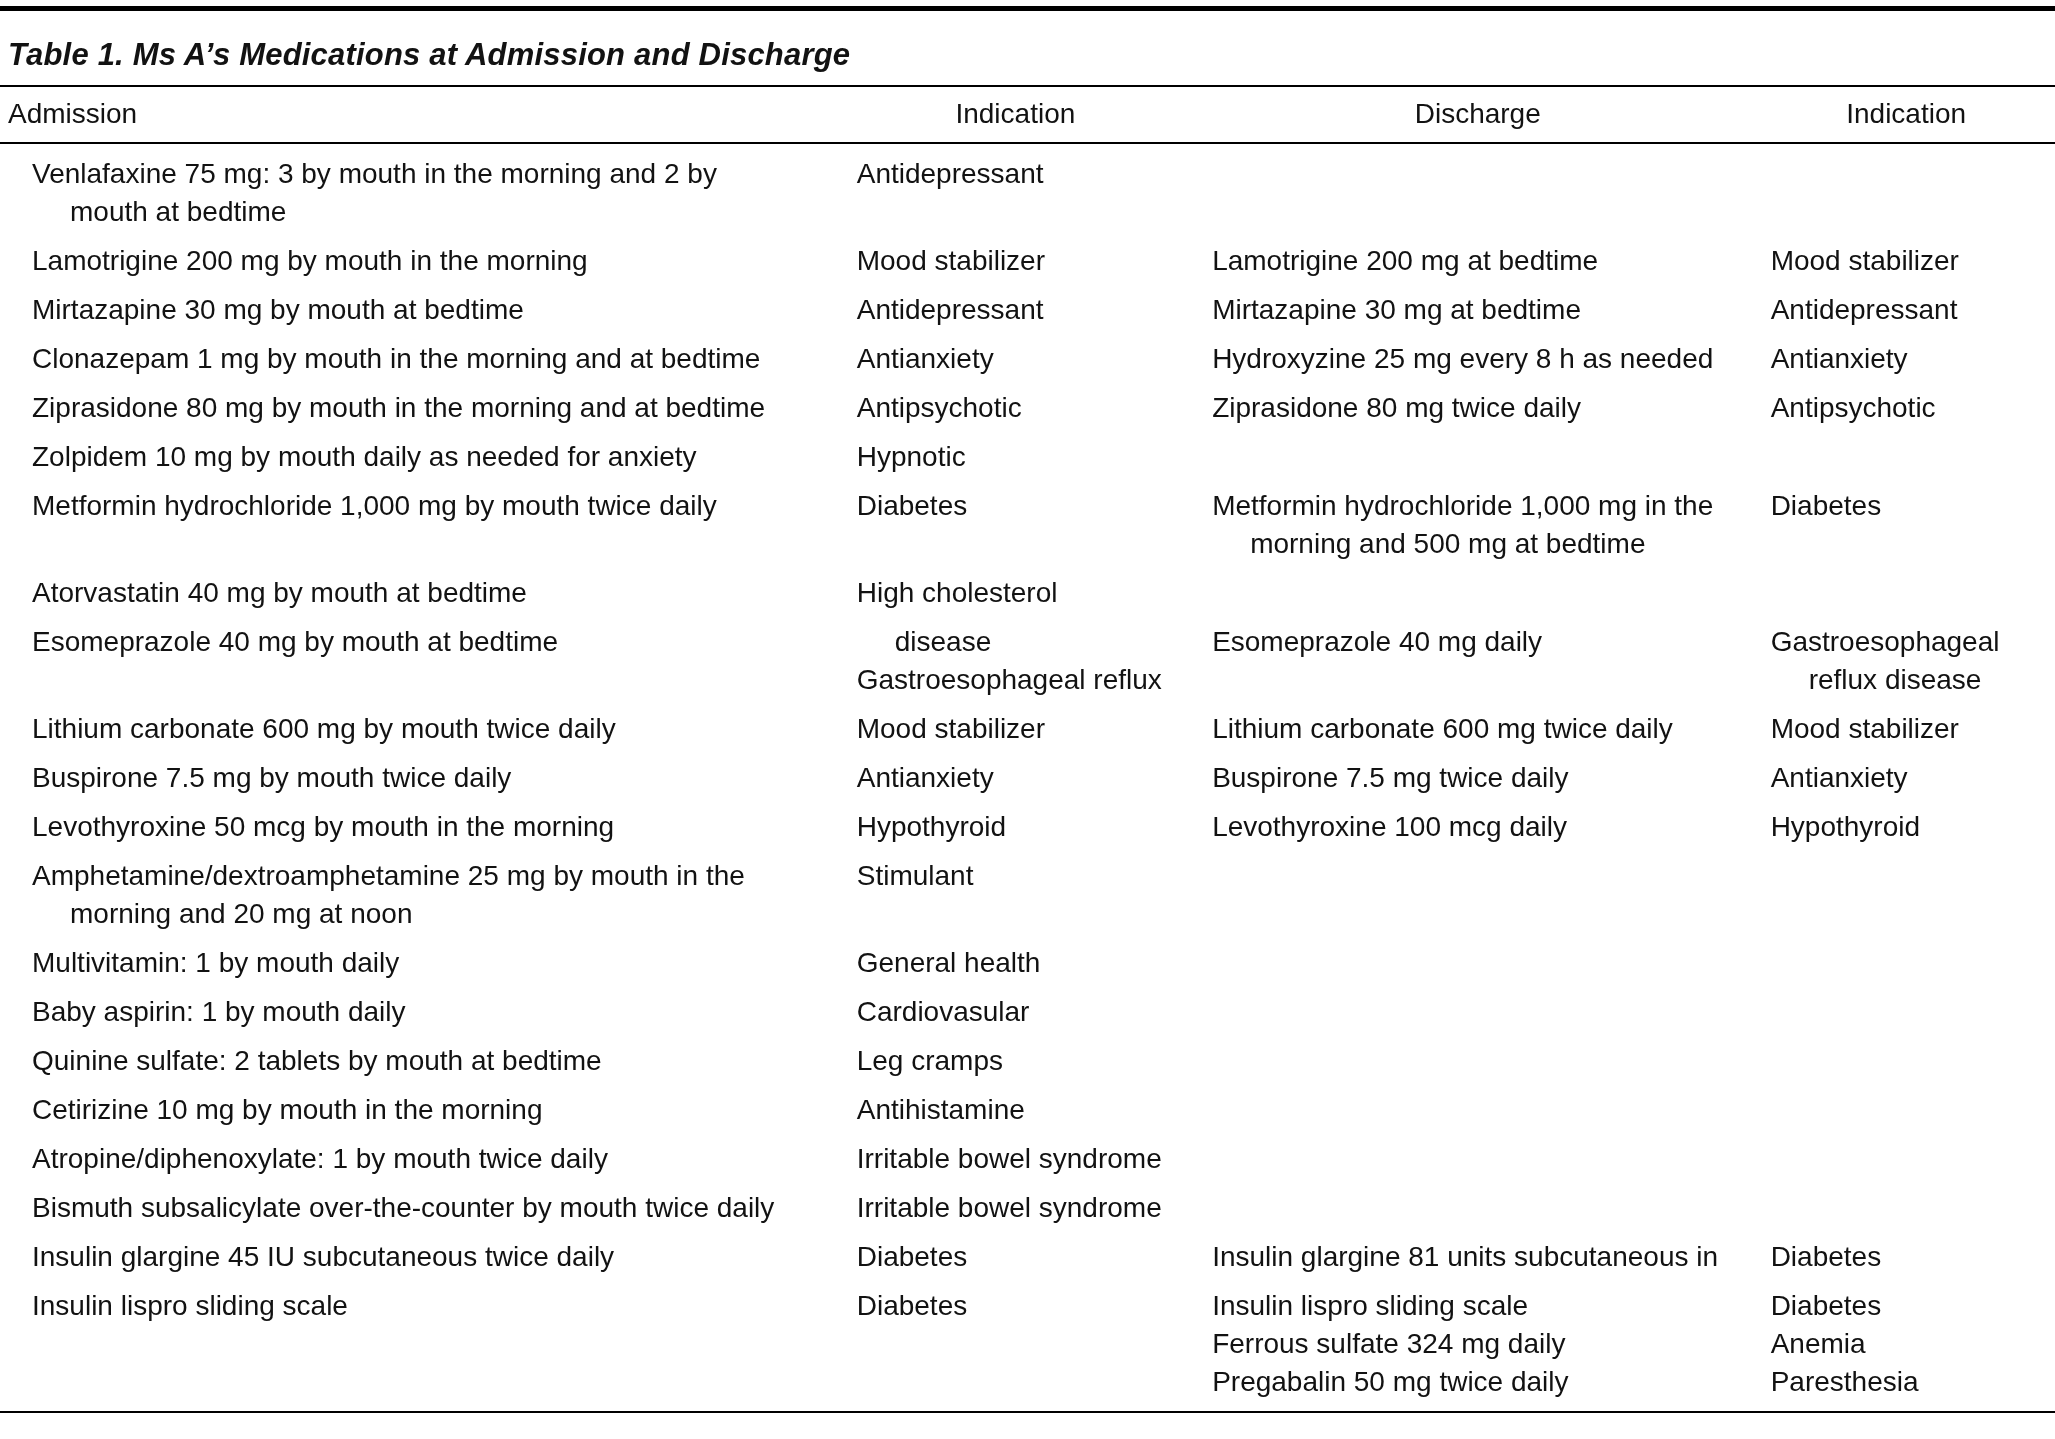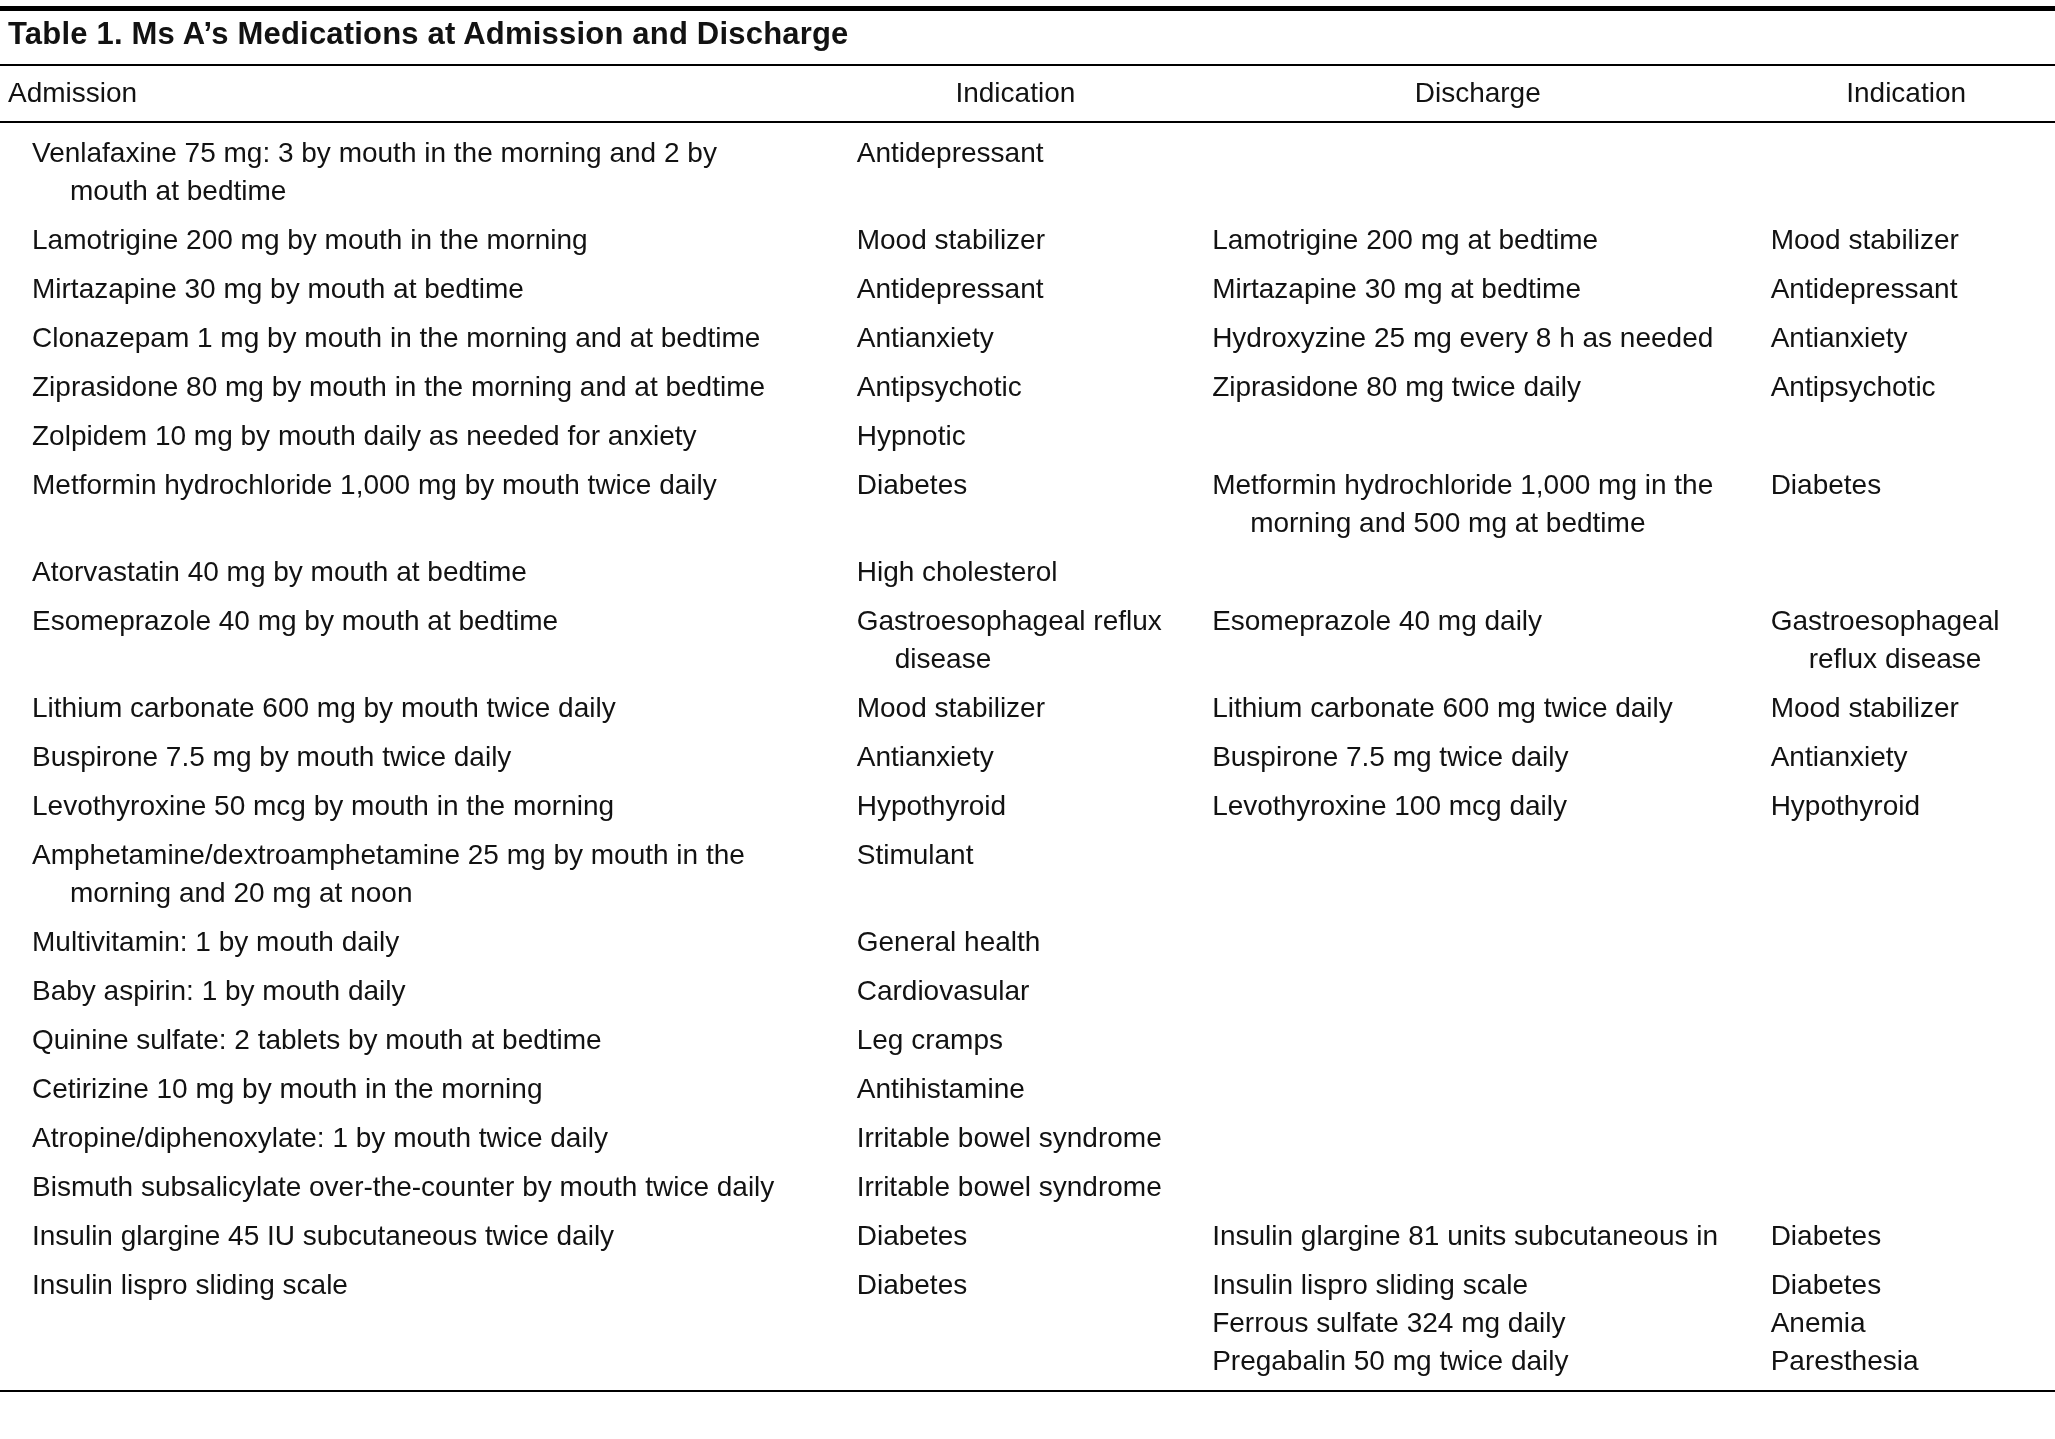--- a/index.html
+++ b/index.html
@@ -20,22 +20,23 @@
   }
   .rule-thick {
     height: 5px;
     background: #000;
     margin-top: 6px;
   }
   .title {
     font-size: 31px;
     font-weight: bold;
     line-height: 40px;
-    padding: 3px 8px 10px 8px;
+    padding: 24px 8px 10px 8px;
     letter-spacing: 0.2px;
+    font-style: italic;
   }
   .header-row {
     display: flex;
     border-top: 2px solid #000;
     border-bottom: 2px solid #000;
     padding: 8px 0 9px 0;
     font-size: 28px;
     line-height: 38px;
     justify-content: center;
   }
@@ -180,22 +181,22 @@
           <div class="line">High cholesterol</div>
         </div>
         <div class="cell c3"></div>
         <div class="cell c4"></div>
       </div>
       <div class="row">
         <div class="cell c1">
           <div class="line">Esomeprazole 40 mg by mouth at bedtime</div>
         </div>
         <div class="cell c2">
+          <div class="line cont">disease</div>
           <div class="line">Gastroesophageal reflux</div>
-          <div class="line cont">disease</div>
         </div>
         <div class="cell c3">
           <div class="line">Esomeprazole 40 mg daily</div>
         </div>
         <div class="cell c4">
           <div class="line">Gastroesophageal</div>
           <div class="line cont">reflux disease</div>
         </div>
       </div>
       <div class="row">

